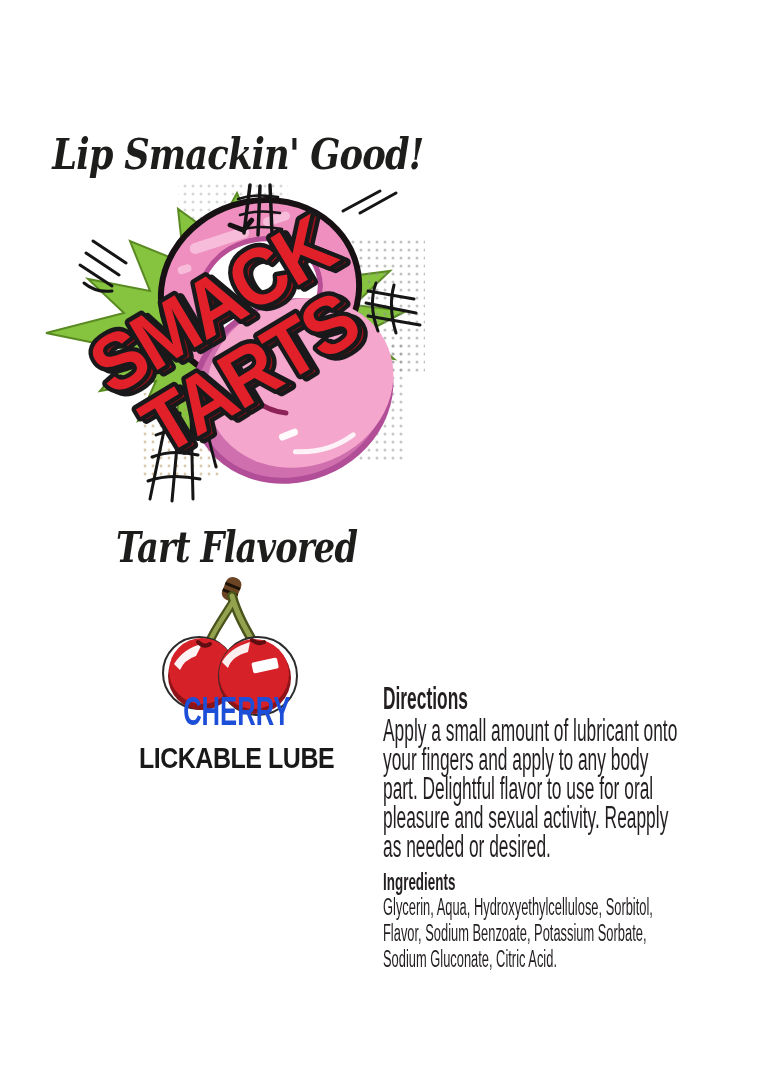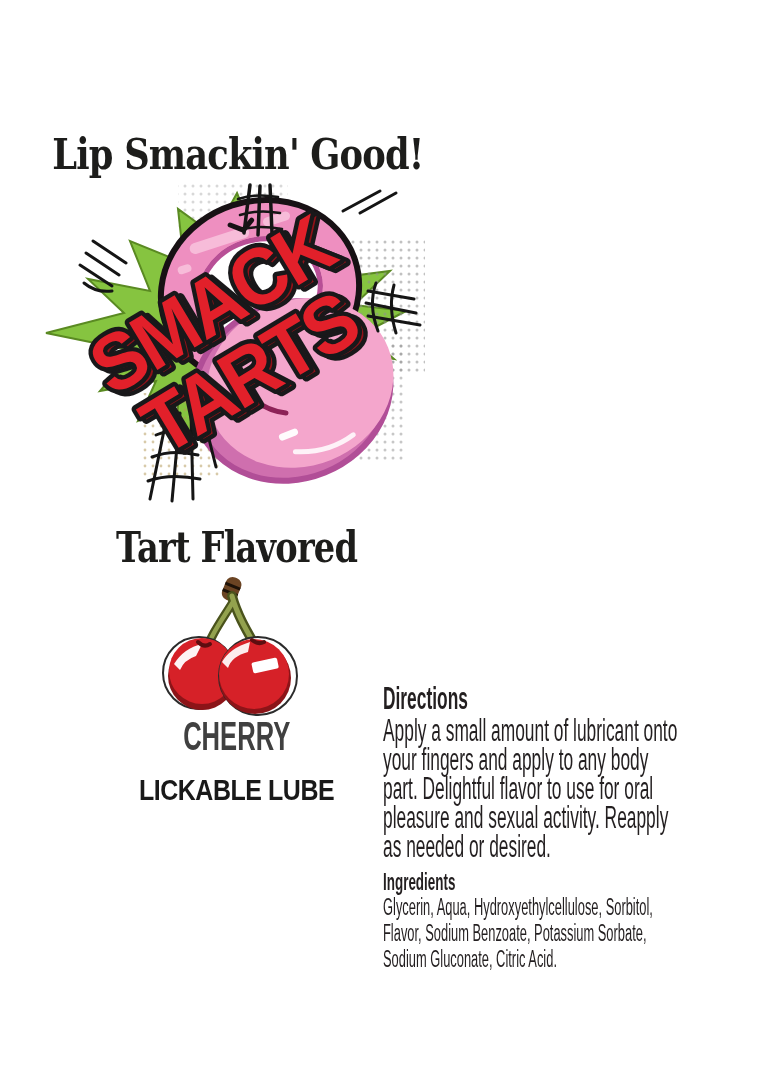--- a/index.html
+++ b/index.html
@@ -3,31 +3,31 @@
 <meta charset="utf-8">
 <style>
   html,body{margin:0;padding:0;}
   body{
     width:763px;height:1080px;position:relative;overflow:hidden;
     background:#ffffff;
     font-family:"Liberation Sans", sans-serif;
   }
   .script{
     font-family:"DejaVu Serif", serif;
-    font-weight:bold;color:#1d1d1b;
+    font-style:italic;font-weight:bold;color:#1d1d1b;
   }
   .col-left{position:absolute;left:17px;width:440px;text-align:center;}
   .tx{display:inline-block;white-space:nowrap;}
   .tagline{top:130px;font-size:42px;}
   .tagline .tx{transform:scaleX(.84);letter-spacing:-1px;}
   .flavor-script{top:523px;font-size:42px;}
   .flavor-script .tx{transform:scaleX(.80);letter-spacing:-1px;}
-  .flavor-name{top:714px;font-size:40px;font-weight:bold;color:#404040;}
+  .flavor-name{top:689px;font-size:40px;font-weight:bold;color:#1d4ed8;}
   .flavor-name .tx{transform:scaleX(.64);}
-  .product-type{top:774px;font-size:29px;font-weight:bold;color:#191919;}
+  .product-type{top:742px;font-size:29px;font-weight:bold;color:#191919;}
   .product-type .tx{transform:scaleX(.86);letter-spacing:-.5px;}
 
   .logo-box{position:absolute;left:38px;top:183px;width:392px;height:322px;}
   .cherry-box{position:absolute;left:152px;top:576px;width:170px;height:142px;}
 
   .right-col{
     position:absolute;left:383px;top:681px;width:660px;
     transform:scaleX(.56);transform-origin:left top;
     color:#231f20;text-align:left;
   }

